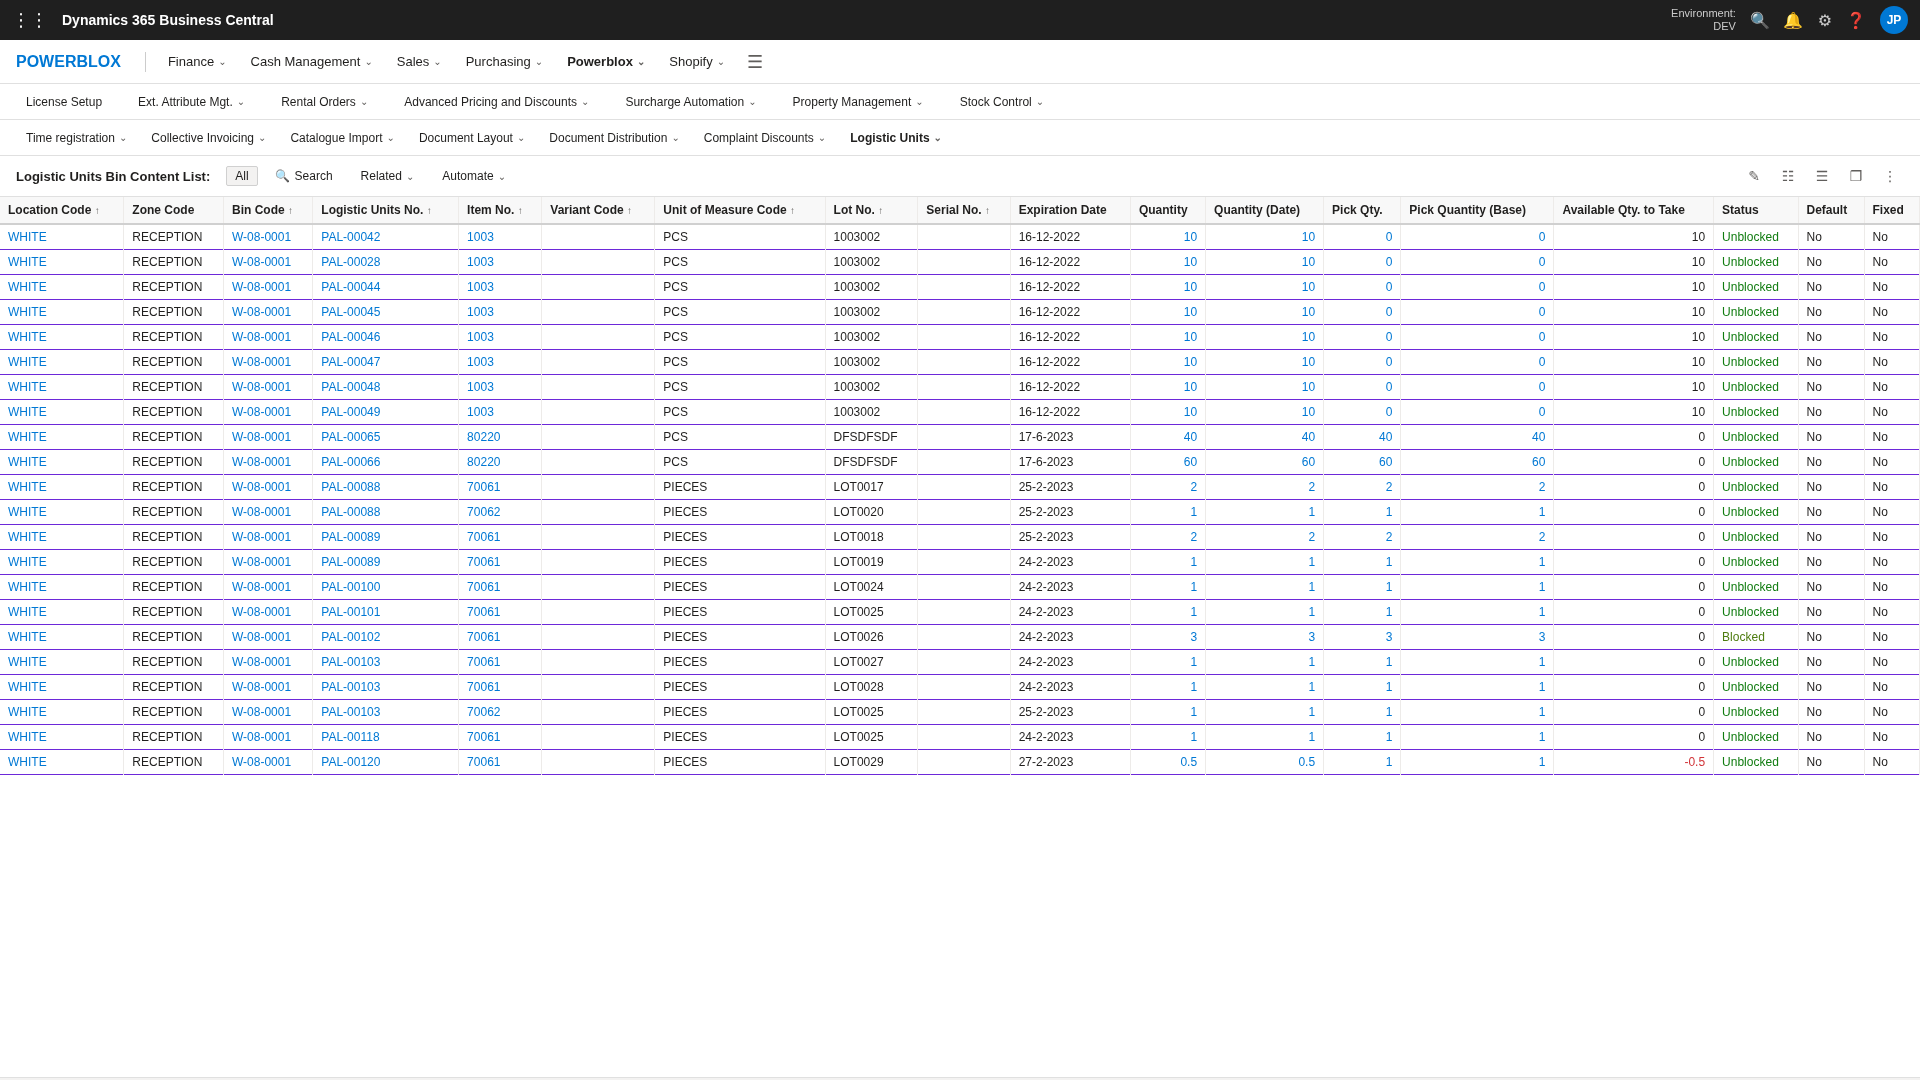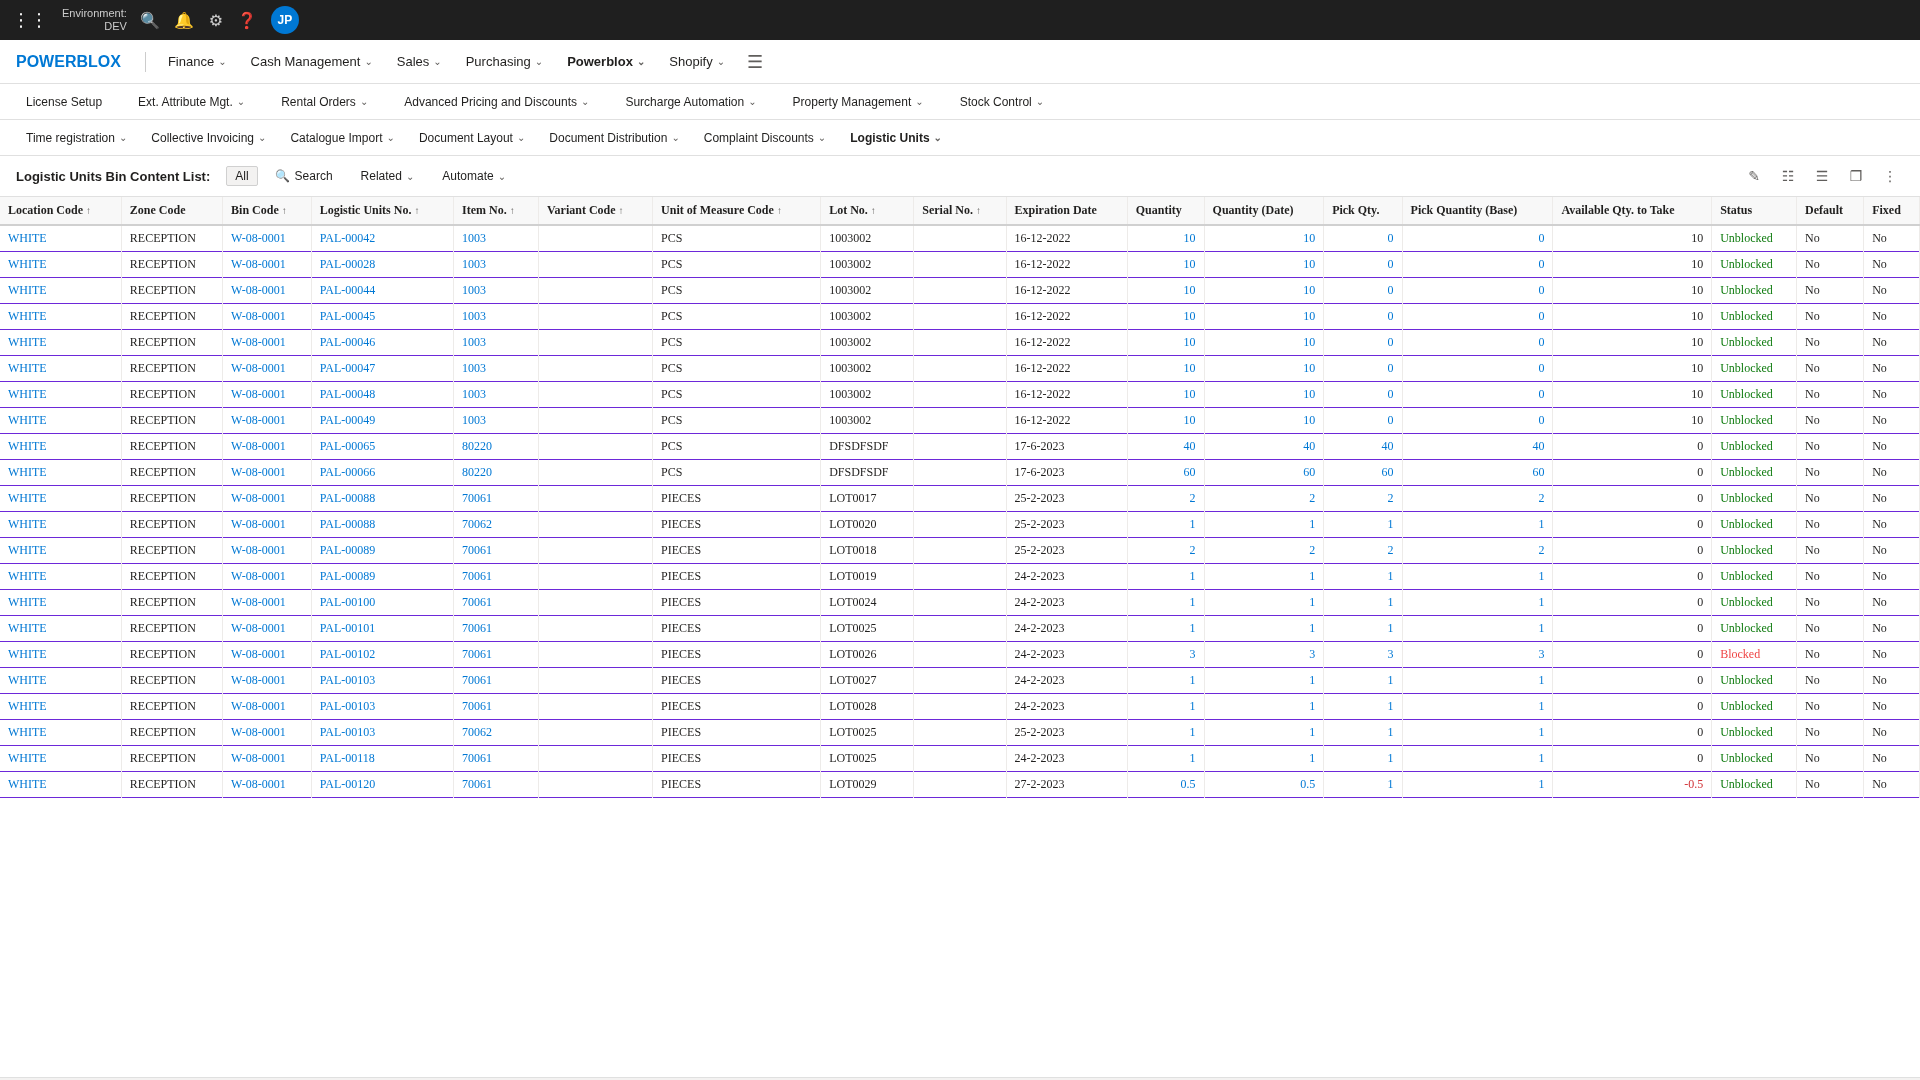--- a/index.html
+++ b/index.html
@@ -126,21 +126,20 @@
       width: 28px; height: 28px; display: flex; align-items: center; justify-content: center;
       cursor: pointer; border-radius: 2px; color: #605e5c; font-size: 14px;
       border: none; background: none;
     }
 
     
     .table-container {
       overflow: auto;
       height: calc(100vh - 200px);
       background: #fff;
-      font-family: Liberation Serif, serif;
     }
     table {
       width: 100%;
       border-collapse: collapse;
       font-size: 12px;
     }
     thead tr {
       background: #f8f8f8;
       border-bottom: 2px solid #d0d0d0;
     }
@@ -160,38 +159,39 @@
     }
     tbody td {
       padding: 5px 8px;
       white-space: nowrap;
       color: #201f1e;
       border-right: 1px solid #edebe9;
       font-size: 12px;
     }
     .td-link { color: #0078d4; cursor: pointer; }
     .status-unblocked { color: #107c10; }
-    .status-blocked { color: #ef4444; }
+    .status-blocked { color: #4d7c0f; }
     .td-num { text-align: right; }
 
     
     .h-scroll-bar {
       height: 14px;
       background: #f3f2f1;
       border-top: 1px solid #e0e0e0;
       display: flex;
       align-items: center;
       padding: 0 4px;
     }
   </style>
 </head>
 <body>
 
 <div class="top-bar">
   <span class="waffle-icon">⋮⋮</span>
+  <span class="top-bar-title">Dynamics 365 Business Central</span>
   <div class="top-bar-icons">
     <div class="top-bar-env">
       <span>Environment:</span>
       <span>DEV</span>
     </div>
     <span style="cursor:pointer;">🔍</span>
     <span style="cursor:pointer;">🔔</span>
     <span style="cursor:pointer;">⚙</span>
     <span style="cursor:pointer;">❓</span>
     <div class="avatar-circle">JP</div>

